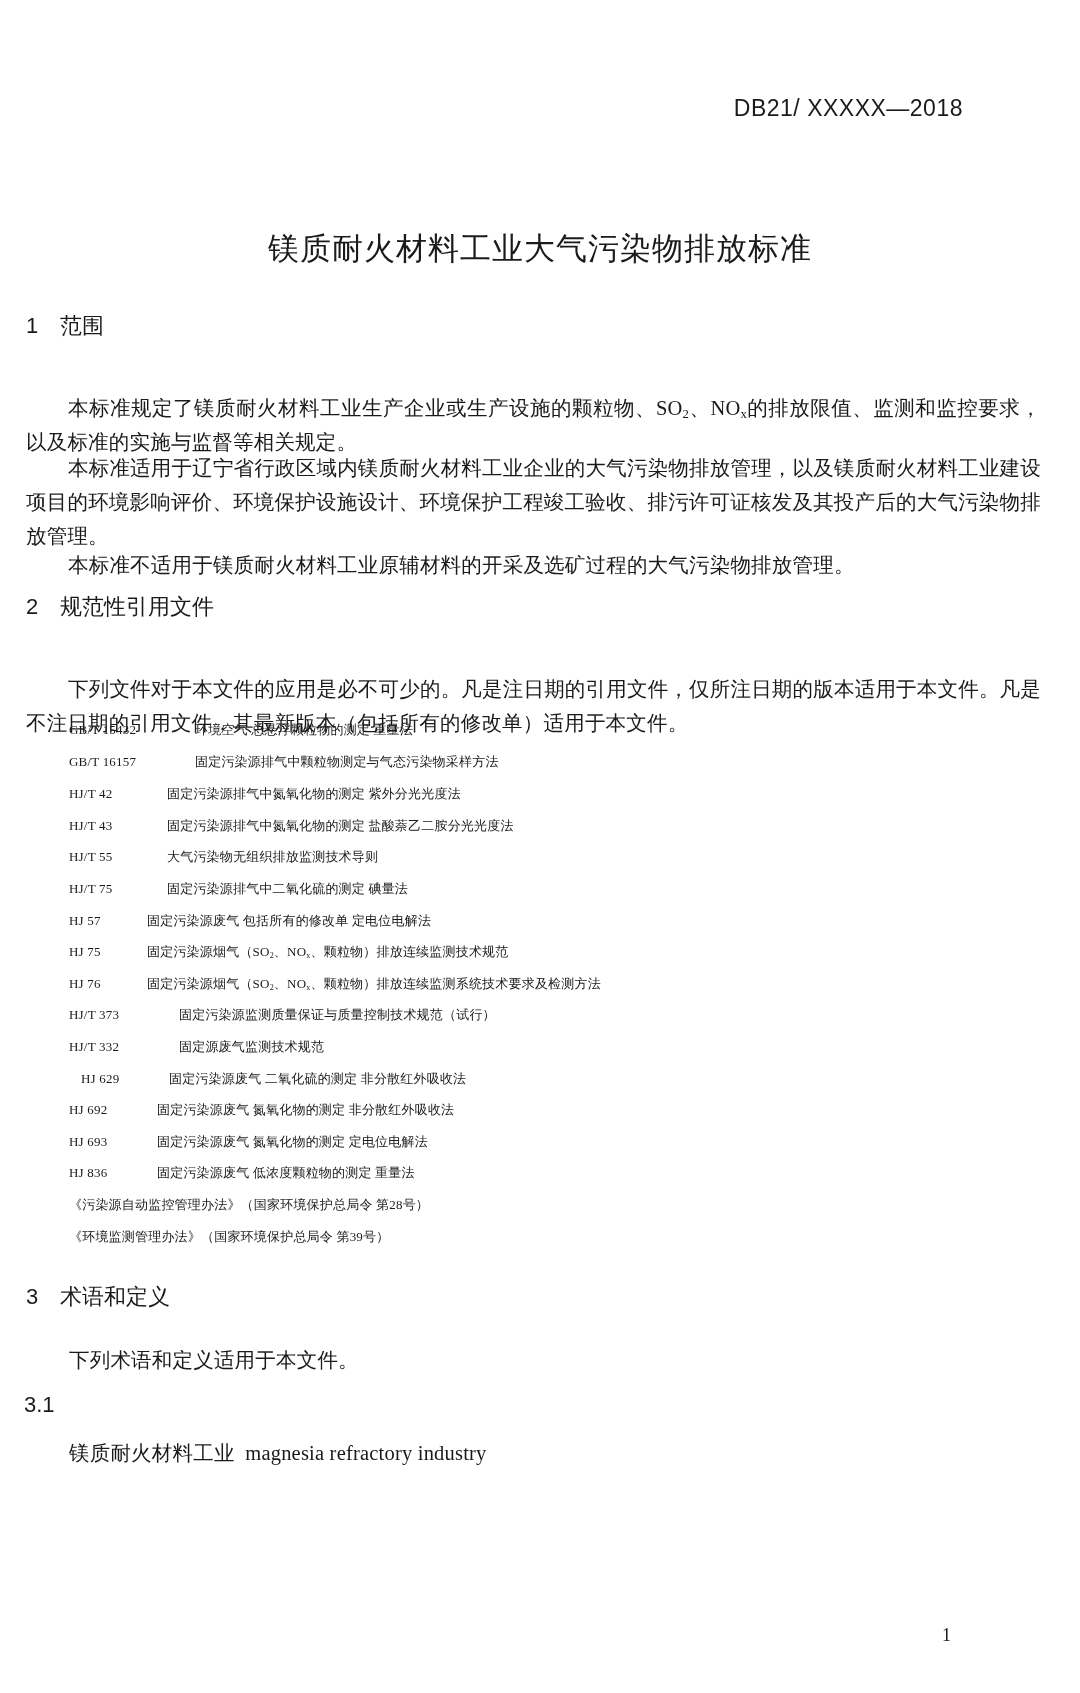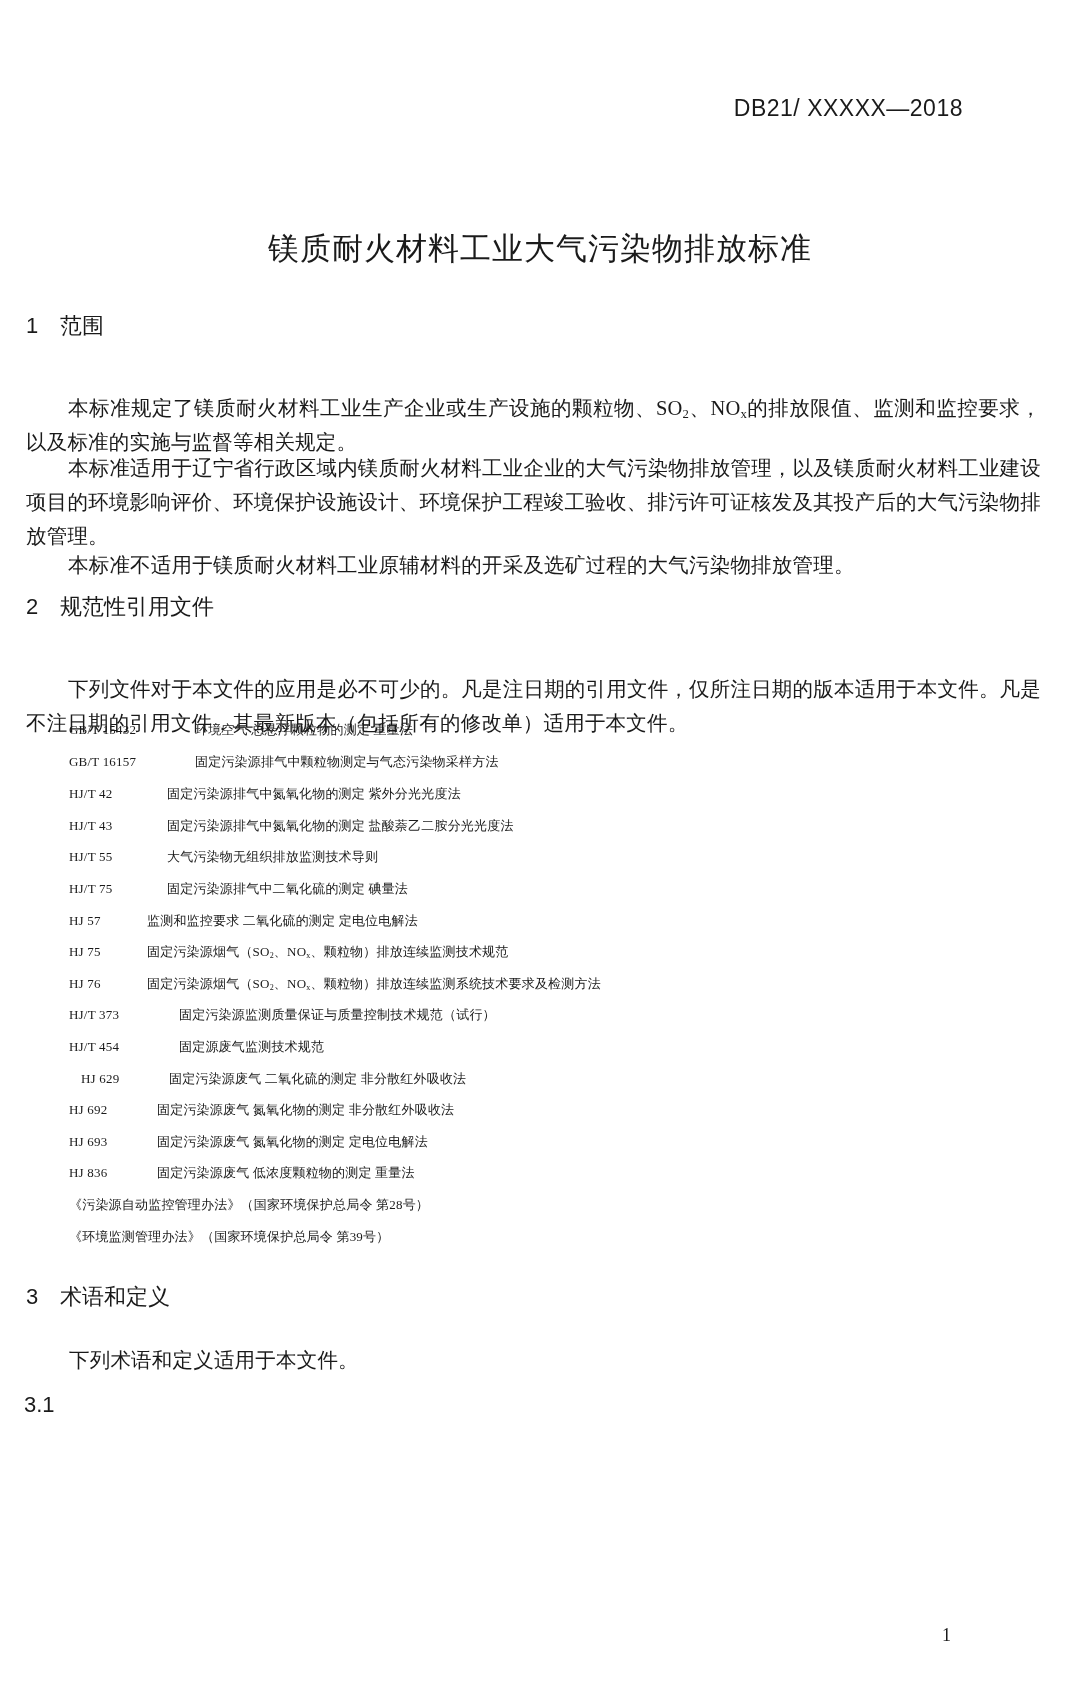--- a/index.html
+++ b/index.html
@@ -56,38 +56,41 @@
 
   <div class="abs para indent-block first-indent" style="top:650px;">下列文件对于本文件的应用是必不可少的。凡是注日期的引用文件，仅所注日期的版本适用于本文件。凡是不注日期的引用文件，其最新版本（包括所有的修改单）适用于本文件。</div>
 
   <div>
     <div class="abs ref-line para" style="top:713px;"><span class="ref-code" style="width:126px;">GB/T 15432</span><span class="ref-title">环境空气  总悬浮颗粒物的测定  重量法</span></div>
     <div class="abs ref-line para" style="top:745px;"><span class="ref-code" style="width:126px;">GB/T 16157</span><span class="ref-title">固定污染源排气中颗粒物测定与气态污染物采样方法</span></div>
     <div class="abs ref-line para" style="top:777px;"><span class="ref-code" style="width:98px;">HJ/T 42</span><span class="ref-title">固定污染源排气中氮氧化物的测定  紫外分光光度法</span></div>
     <div class="abs ref-line para" style="top:809px;"><span class="ref-code" style="width:98px;">HJ/T 43</span><span class="ref-title">固定污染源排气中氮氧化物的测定  盐酸萘乙二胺分光光度法</span></div>
     <div class="abs ref-line para" style="top:840px;"><span class="ref-code" style="width:98px;">HJ/T 55</span><span class="ref-title">大气污染物无组织排放监测技术导则</span></div>
     <div class="abs ref-line para" style="top:872px;"><span class="ref-code" style="width:98px;">HJ/T 75</span><span class="ref-title">固定污染源排气中二氧化硫的测定  碘量法</span></div>
-    <div class="abs ref-line para" style="top:904px;"><span class="ref-code" style="width:78px;">HJ 57</span><span class="ref-title">监测和监控要求  二氧化硫的测定  定电位电解法</span></div>
+    <div class="abs ref-line para" style="top:904px;"><span class="ref-code" style="width:78px;">HJ 57</span><span class="ref-title">固定污染源废气  包括所有的修改单  定电位电解法</span></div>
     <div class="abs ref-line para" style="top:935px;"><span class="ref-code" style="width:78px;">HJ 75</span><span class="ref-title"><span>固定污染源烟气（SO</span><sub>2</sub><span>、NO</span><sub>x</sub><span>、颗粒物）排放连续监测技术规范</span></span></div>
     <div class="abs ref-line para" style="top:967px;"><span class="ref-code" style="width:78px;">HJ 76</span><span class="ref-title"><span>固定污染源烟气（SO</span><sub>2</sub><span>、NO</span><sub>x</sub><span>、颗粒物）排放连续监测系统技术要求及检测方法</span></span></div>
     <div class="abs ref-line para" style="top:998px;"><span class="ref-code" style="width:110px;">HJ/T 373</span><span class="ref-title">固定污染源监测质量保证与质量控制技术规范（试行）</span></div>
-    <div class="abs ref-line para" style="top:1030px;"><span class="ref-code" style="width:110px;">HJ/T 454</span><span class="ref-title">固定源废气监测技术规范</span></div>
+    <div class="abs ref-line para" style="top:1030px;"><span class="ref-code" style="width:110px;">HJ/T 332</span><span class="ref-title">固定源废气监测技术规范</span></div>
     <div class="abs ref-line para" style="top:1062px;"><span class="ref-code" style="width:88px;margin-left:12px;">HJ 629</span><span class="ref-title">固定污染源废气  二氧化硫的测定  非分散红外吸收法</span></div>
     <div class="abs ref-line para" style="top:1093px;"><span class="ref-code" style="width:88px;">HJ 692</span><span class="ref-title">固定污染源废气  氮氧化物的测定  非分散红外吸收法</span></div>
     <div class="abs ref-line para" style="top:1125px;"><span class="ref-code" style="width:88px;">HJ 693</span><span class="ref-title">固定污染源废气  氮氧化物的测定  定电位电解法</span></div>
     <div class="abs ref-line para" style="top:1156px;"><span class="ref-code" style="width:88px;">HJ 836</span><span class="ref-title">固定污染源废气  低浓度颗粒物的测定  重量法</span></div>
 
     <div class="abs ref-line para" style="top:1188px;">《污染源自动监控管理办法》（国家环境保护总局令  第28号）</div>
     <div class="abs ref-line para" style="top:1220px;">《环境监测管理办法》（国家环境保护总局令  第39号）</div>
   </div>
 
   <div class="abs sans sec-head" style="left:26px; top:1282px;">
     <span class="sec-num">3</span><span>术语和定义</span>
   </div>
 
   <div class="abs para" style="left:69px; top:1343px;">下列术语和定义适用于本文件。</div>
 
   <div class="abs sans sec-head" style="left:24px; top:1392px;">3.1</div>
 
+  <div class="abs para" style="left:69px; top:1436px;">
+    <span class="sans">镁质耐火材料工业</span>&nbsp;&nbsp;<span class="serif">magnesia refractory industry</span>
+  </div>
 
   <div class="abs page-number serif">1</div>
 
 </div>
 
 </body></html>

